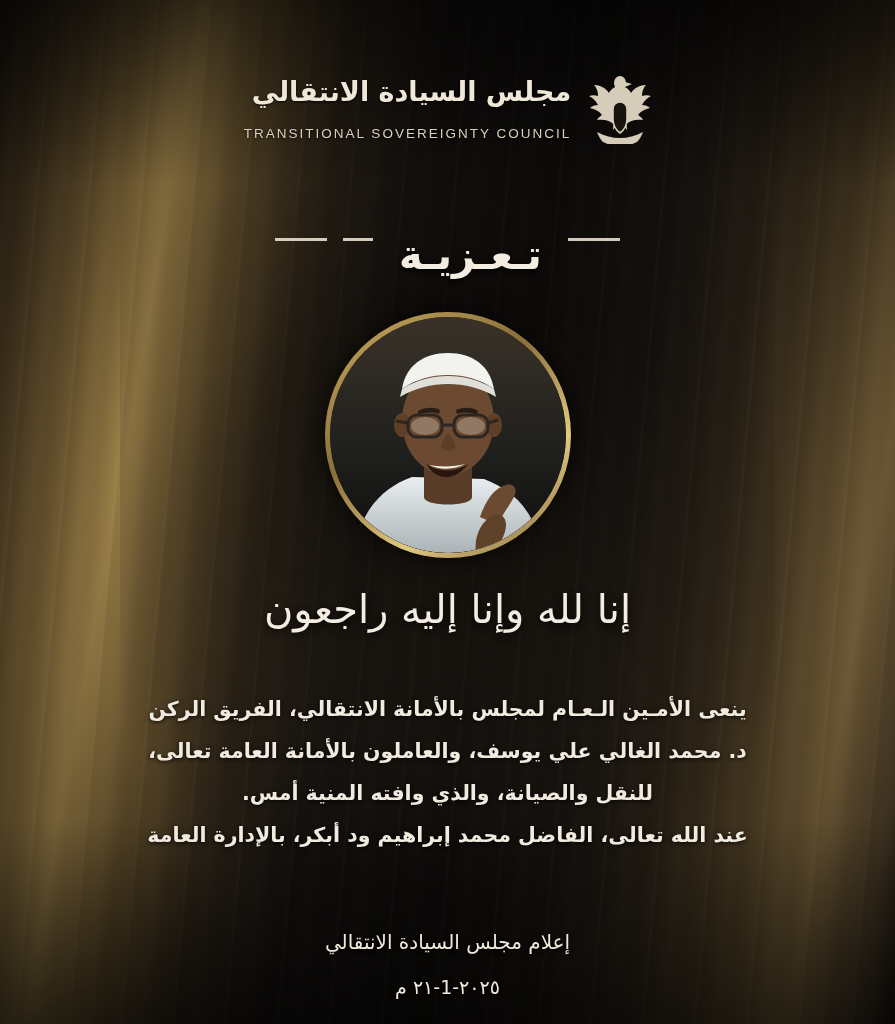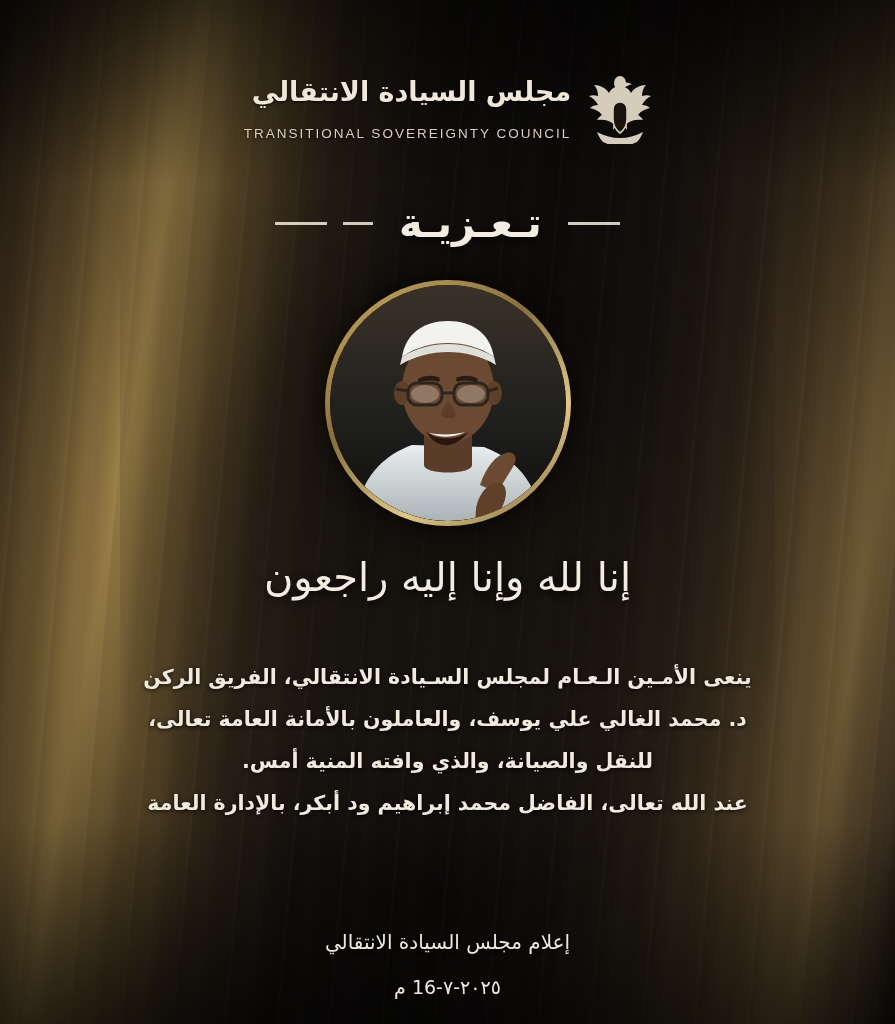--- a/index.html
+++ b/index.html
@@ -134,20 +134,21 @@
     display: flex;
     align-items: center;
     gap: 16px;
   }
   .title-word {
     color: #f3ece0;
     font-size: 40px;
     font-weight: bold;
     letter-spacing: 7px;
     text-shadow: 0 2px 6px rgba(0,0,0,0.85);
+    margin-top: 32px;
   }
 
   
   .portrait-wrap {
     margin: 34px auto 0 auto;
     width: 236px;
     height: 236px;
     border-radius: 50%;
     padding: 5px;
     background: linear-gradient(145deg, #caa95f 0%, #8a6f3a 40%, #e3c882 70%, #7b6334 100%);
@@ -306,25 +307,25 @@
             <path d="M150 200c6-18 16-30 26-32 8-2 12 4 8 12-5 9-12 18-16 28z" fill="#6b4a31"></path>
             <path d="M146 236c-2-16 4-29 14-36 8-5 16-2 16 8 0 10-8 20-10 28z" fill="#5f412a"></path>
           </g>
         </svg>
       </div>
     </div>
 
     <div class="calligraphy">إنا لله وإنا إليه راجعون</div>
 
     <div class="body-text">
-      <p>ينعى الأمـين الـعـام لمجلس السـيادة الانتقالي، الفريق الركن</p>
+      <p>ينعى الأمـين الـعـام لمجلس بالأمانة الانتقالي، الفريق الركن</p>
       <p>د. محمد الغالي علي يوسف، والعاملون بالأمانة العامة تعالى،</p>
       <p>للنقل والصيانة، والذي وافته المنية أمس.</p>
       <p>عند الله تعالى، الفاضل محمد إبراهيم ود أبكر، بالإدارة العامة</p>
     </div>
 
     <div class="footer">
       <div class="footer-org">إعلام مجلس السيادة الانتقالي</div>
-      <div class="footer-date">٢٠٢٥-٧-16 م</div>
+      <div class="footer-date">٢٠٢٥-1-٢١ م</div>
     </div>
 
   </div>
 </div>
 
 </body></html>

